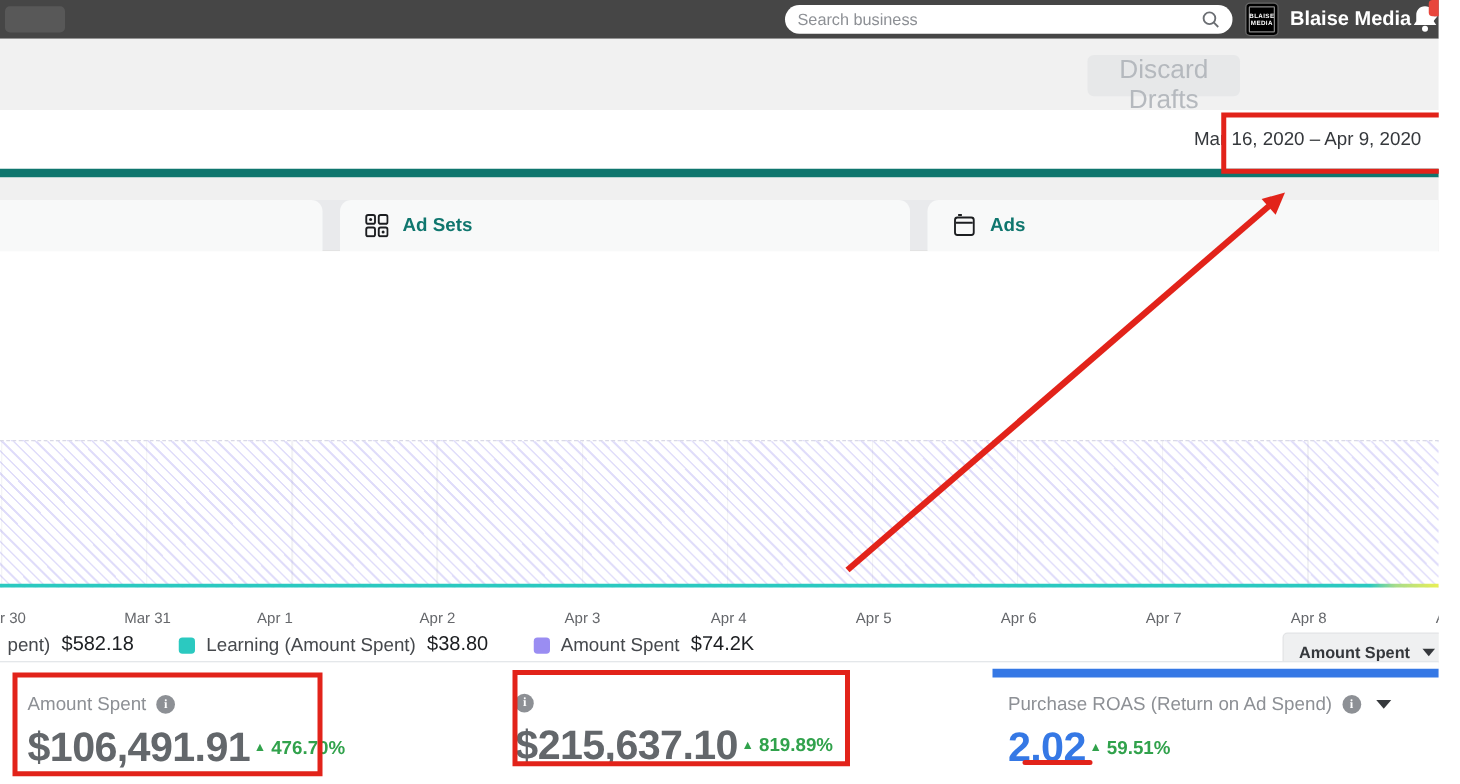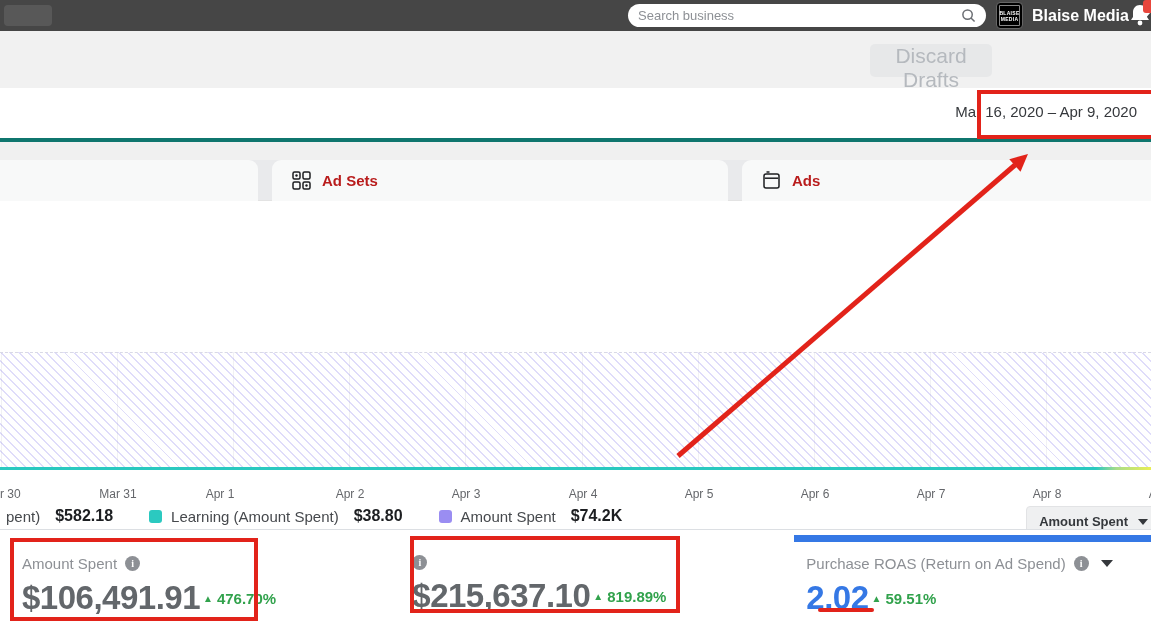--- a/index.html
+++ b/index.html
@@ -22,37 +22,37 @@
   .caret-down { display:inline-block; width:0; height:0; border-left:5px solid transparent; border-right:5px solid transparent; border-top:6px solid #fff; margin-left:2px; }
   .bell { position:absolute; right:-7px; top:2px; width:30px; height:28px; cursor:pointer; }
   .bell-badge { position:absolute; right:2px; top:-2px; width:13px; height:13px; background:#e8463c; border-radius:3px; }
   
   .toolbar { position:absolute; top:31px; left:0; width:100%; height:57px; background:#f1f1f1; }
   .btn { position:absolute; top:13px; height:33px; background:#e7e8e9; border:none; border-radius:5px; color:#b5b9be; font-size:21px; font-family:"Liberation Sans",sans-serif; padding:0 18px; cursor:default; }
   .btn.discard { left:870px; width:122px; }
   .btn.publish { left:1001px; width:150px; }
   .btn.sliver  { left:1160px; width:40px; }
   
-  .daterow { position:absolute; top:88px; left:0; width:100%; height:54px; background:#fff; border-bottom:4px solid #0f766e; }
+  .daterow { position:absolute; top:88px; left:0; width:100%; height:54px; background:#fff; border-bottom:7px solid #0f766e; }
   .date-range { position:absolute; top:15px; right:14px; font-size:15px; color:#35383c; cursor:pointer; }
   .graystrip { position:absolute; top:142px; left:0; width:100%; height:18px; background:#f0f0f0; }
   
   .tabsrow { position:absolute; top:160px; left:0; width:100%; height:41px; background:#e9eaec; border-bottom:1px solid #e3e3e3; }
   .tab { position:absolute; top:0; height:41px; background:#f8f9f9; border-radius:9px 9px 0 0; display:flex; align-items:center; gap:11px; padding-left:20px; cursor:pointer; }
   .tab-campaigns { left:-12px; width:270px; }
   .tab-adsets { left:272px; width:456px; }
   .tab-ads { left:742px; width:430px; }
-  .tab-label { font-size:15px; font-weight:bold; color:#b91c1c; }
+  .tab-label { font-size:15px; font-weight:bold; color:#0f766e; }
   
   .content { position:absolute; top:201px; left:0; width:100%; height:328px; background:#fff; }
   .legendrow { position:absolute; top:306px; left:0; display:flex; align-items:center; gap:30px; }
   .legend-item { display:flex; align-items:center; gap:9px;padding-left:6px; }
   .swatch { width:13px; height:13px; border-radius:3px; }
   .legend-label { font-size:15px; color:#46494d; }
-  .legend-value { font-size:16px; font-weight:bold; color:#1c1e21; margin-left:6px; }
+  .legend-value { font-size:16px; font-weight:normal; color:#1c1e21; margin-left:0; }
   .metric-selector { position:absolute; top:305px; right:-10px; height:31px; background:#eff0f1; border:1px solid #e2e3e5; border-radius:4px; display:flex; align-items:center; gap:10px; padding:0 12px; cursor:pointer; }
   .metric-selector .lbl { font-size:13px; font-weight:bold; color:#35383c; }
   .metric-selector .caret { border-left:5px solid transparent; border-right:5px solid transparent; border-top:6px solid #35383c; width:0; height:0; }
   .chart { position:absolute; top:352px; left:0; width:100%; height:118px;
     border-top:1px dashed #d9d9e6;
     background-image:
       repeating-linear-gradient(90deg, rgba(120,120,150,.10) 0 1px, transparent 1px 116.1px),
       repeating-linear-gradient(45deg, rgba(150,140,238,.30) 0 1.4px, transparent 1.4px 6.4px);
     background-position:1px 0, 0 0; }
   .chart-line { position:absolute; bottom:0; left:0; width:100%; height:3px;

